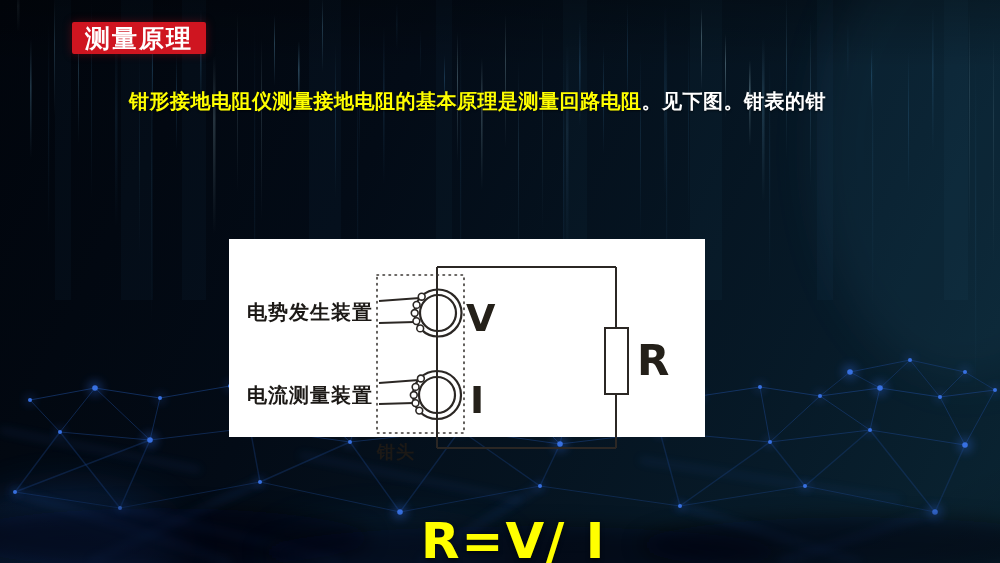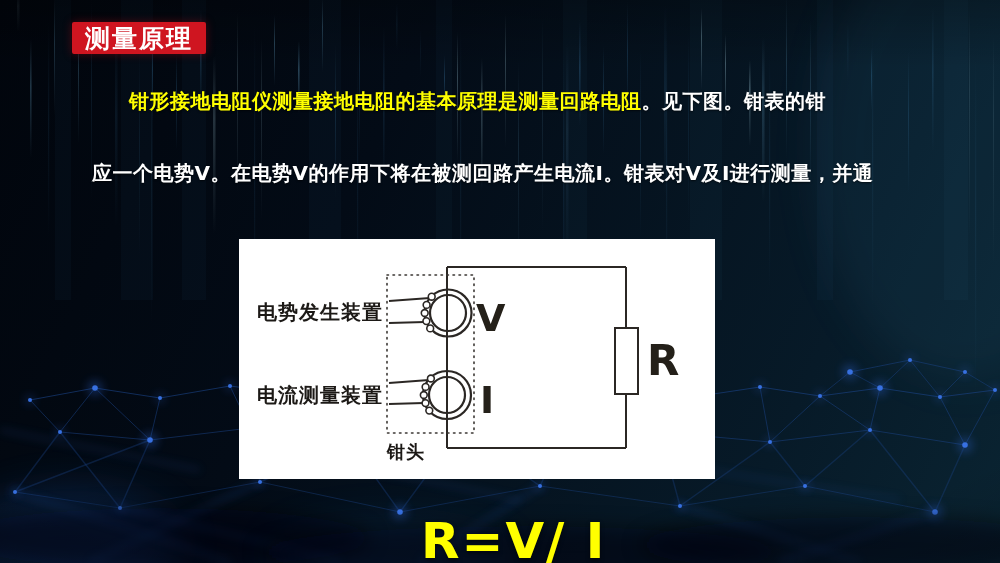--- a/index.html
+++ b/index.html
@@ -31,21 +31,21 @@
     font-size:20px;font-weight:600;color:#ffffff;letter-spacing:0.5px;
     text-shadow:0 1px 2px rgba(0,0,0,0.6);
   }
   .hl{color:#ffff00;font-weight:700;}
   .l1{left:129px;top:88px;}
   .l2{left:131px;top:124px;}
   .l3{left:92px;top:160px;}
   .l4{left:90px;top:196px;}
 
   .diagram-box{
-    position:absolute;left:239px;top:239px;width:476px;height:240px;
+    position:absolute;left:229px;top:239px;width:476px;height:198px;
     background:#ffffff;
   }
   .diagram-box svg{display:block;}
 
   .formula{
     position:absolute;left:421px;top:512px;
     color:#ffff00;font-size:50px;font-weight:700;letter-spacing:2px;
     white-space:nowrap;text-shadow:0 2px 4px rgba(0,0,0,0.6);
   }
 </style>
@@ -322,21 +322,20 @@
 
   <div class="vignette"></div>
 
   <div class="content">
 
     <div class="title-badge">
       <span>测量原理</span>
     </div>
 
     <div class="para-line l1"><span class="hl">钳形接地电阻仪测量接地电阻的基本原理是测量回路电阻</span><span>。见下图。钳表的钳</span></div>
-    <div class="para-line l3">应一个电势V。在电势V的作用下将在被测回路产生电流I。钳表对V及I进行测量，并通</div>
 
     <div class="diagram-box">
       <svg width="476" height="238" viewBox="0 0 476 238" xmlns="http://www.w3.org/2000/svg">
         <g stroke="#2b2724" stroke-width="2" fill="none">
           <line x1="208" y1="28" x2="387" y2="28"></line>
           <line x1="387" y1="28" x2="387" y2="209"></line>
           <line x1="208" y1="209" x2="387" y2="209"></line>
           <line x1="208" y1="28" x2="208" y2="209"></line>
         </g>
         <rect x="376" y="89" width="23" height="66" fill="#ffffff" stroke="#2b2724" stroke-width="2"></rect>

